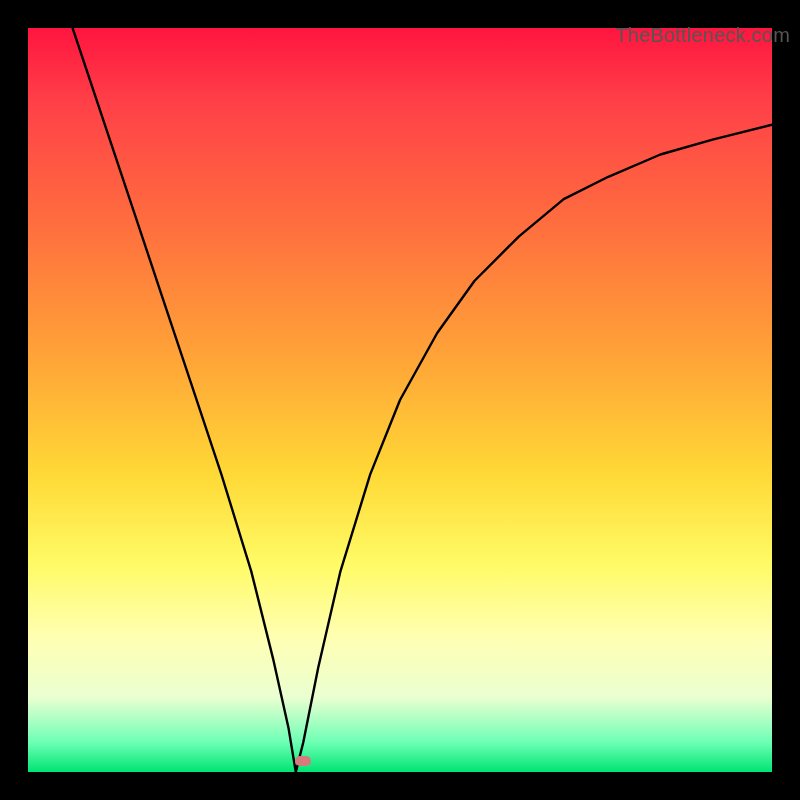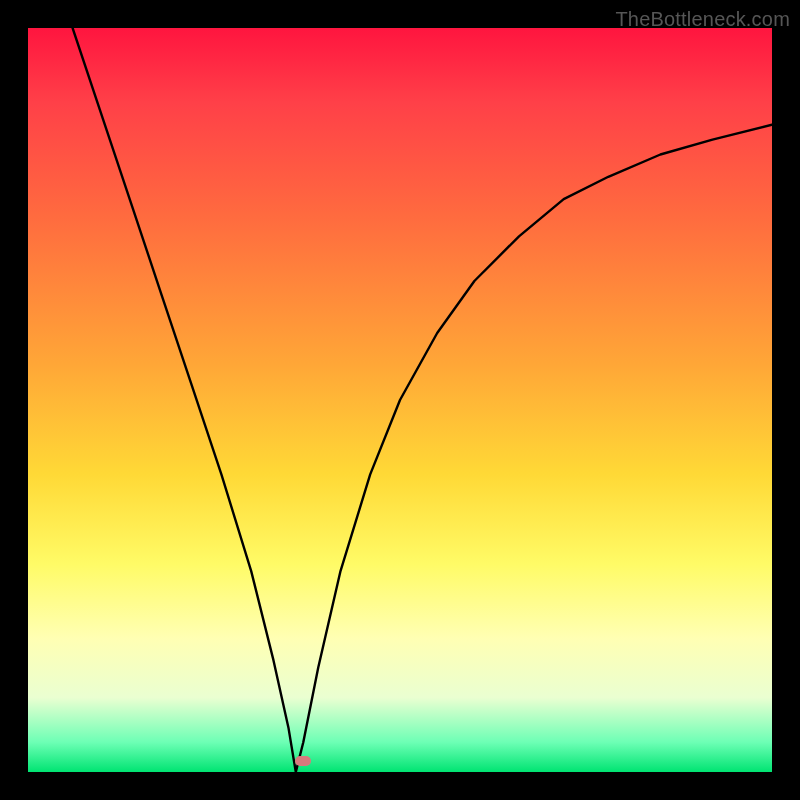--- a/index.html
+++ b/index.html
@@ -39,21 +39,21 @@
   .marker {
     position: absolute;
     width: 16px;
     height: 10px;
     background: #d87a7d;
     border-radius: 5px;
     transform: translate(-50%, -50%);
   }
   .watermark {
     position: absolute;
-    top: 8px;
+    top: 24px;
     right: 10px;
     font-family: Arial, Helvetica, sans-serif;
     font-size: 20px;
     color: #565656;
     letter-spacing: 0.2px;
     text-align: center;
   }
 </style>
 </head>
 <body>

